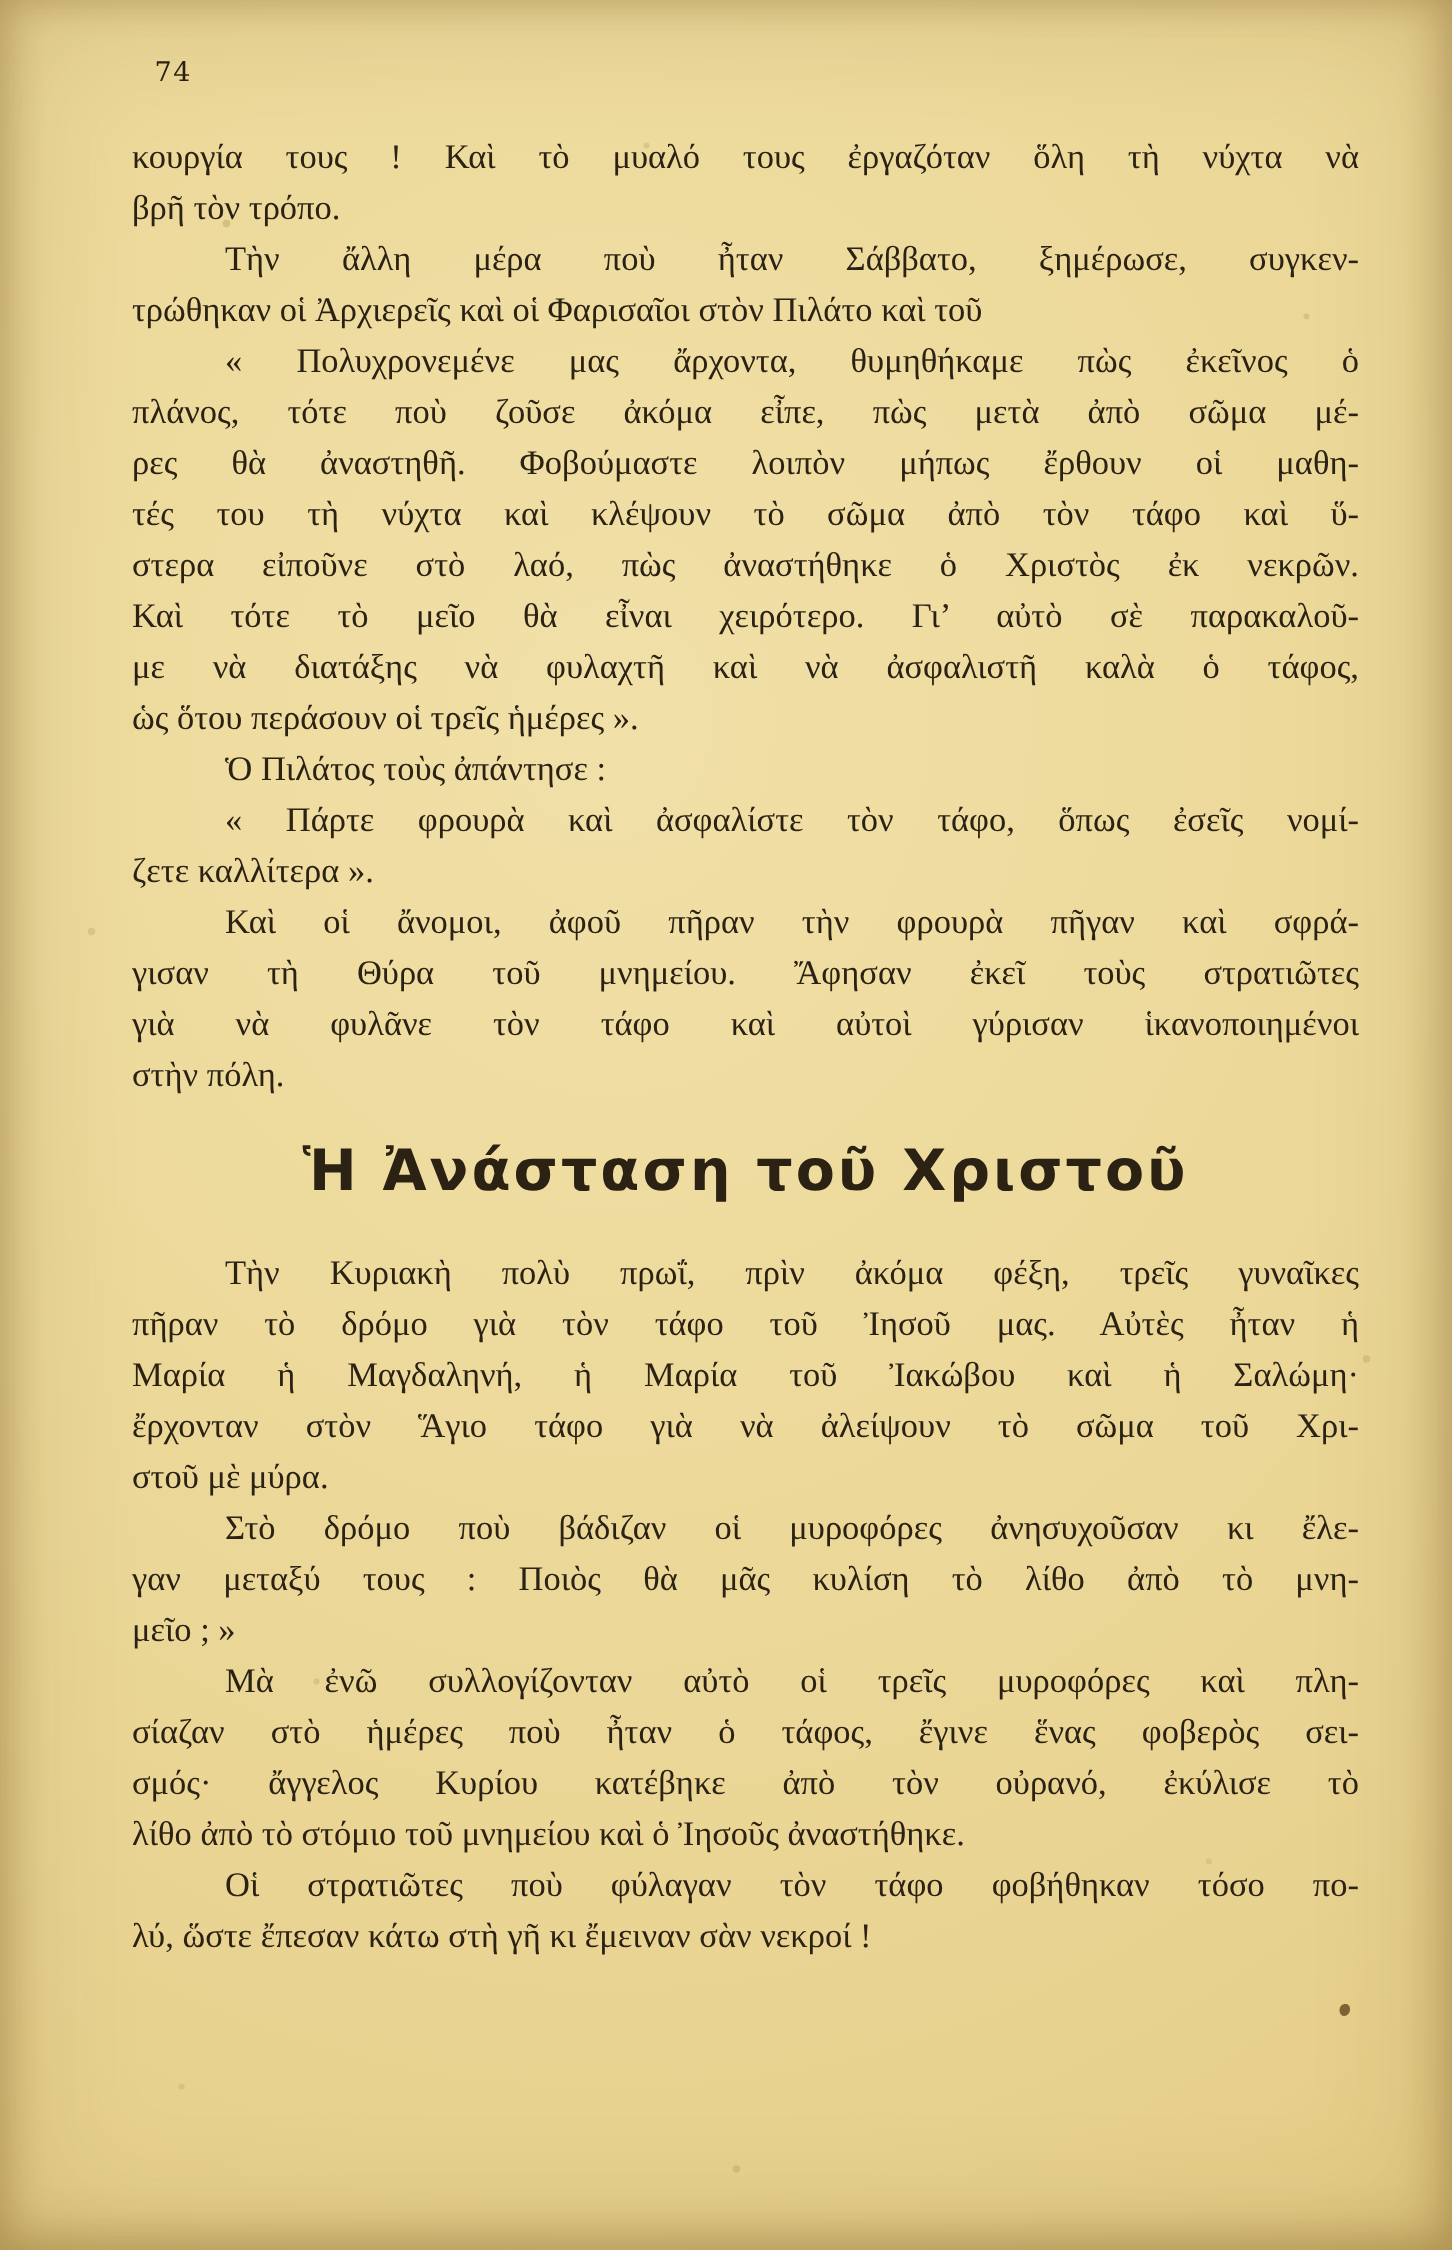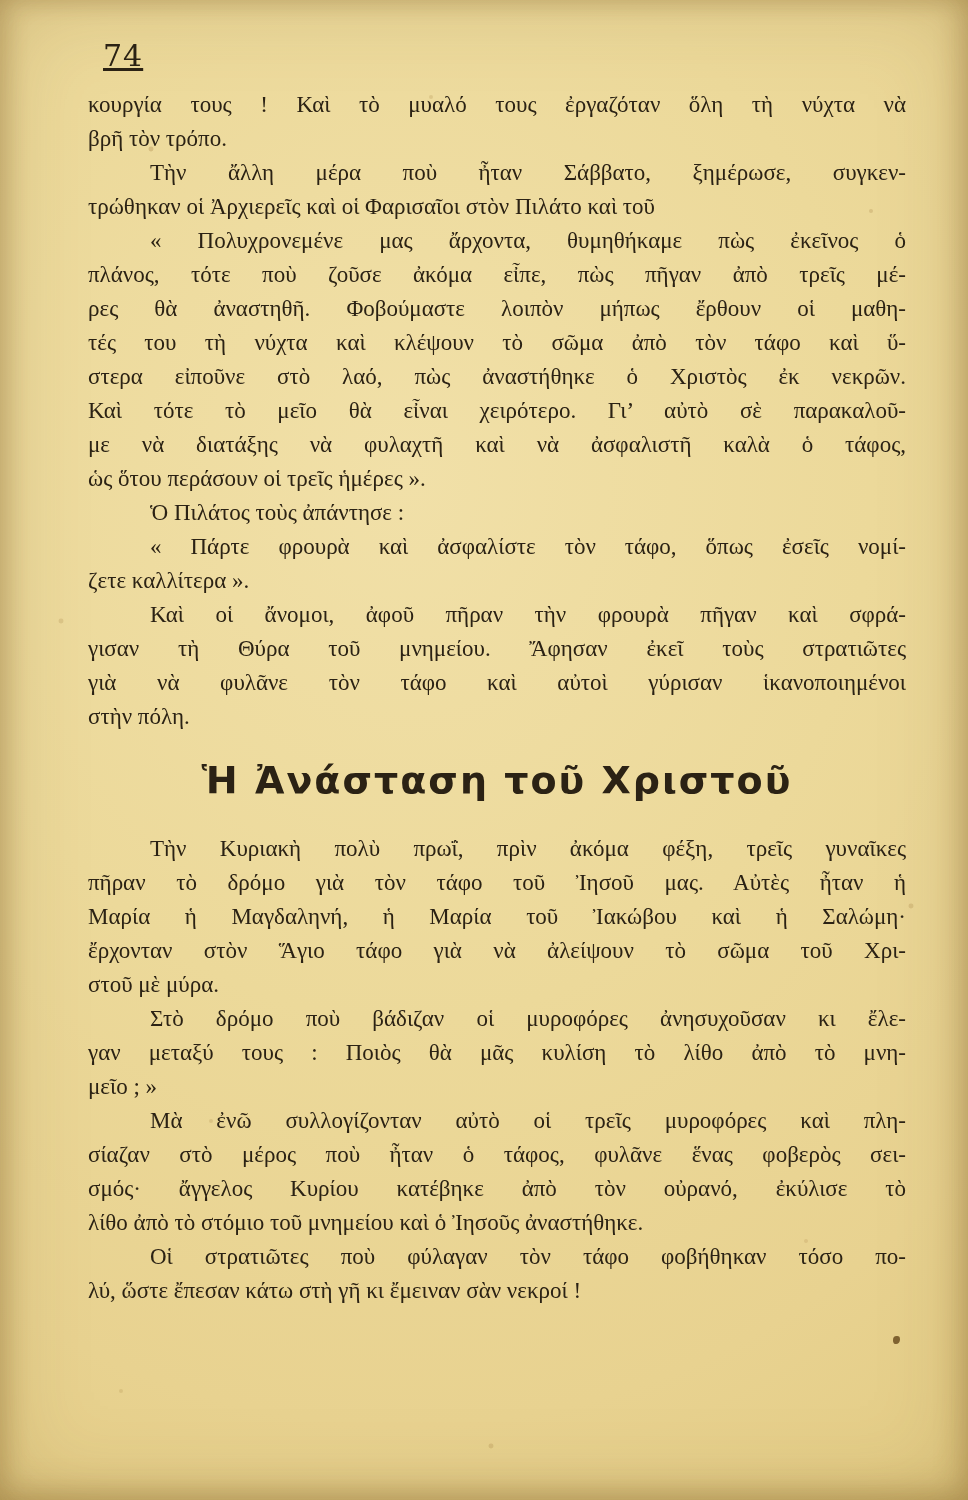--- a/index.html
+++ b/index.html
@@ -37,21 +37,21 @@
       120px 1390px 0 1px rgba(146, 104, 44, 0.16),
       805px 1240px 0 1px rgba(146, 104, 44, 0.15);
   }
   .speck {
     position: absolute; left: 893px; top: 1336px;
     width: 7px; height: 8px; border-radius: 50% 40% 55% 45%;
     background: #6d4f20; opacity: 0.85;
   }
   .page-number {
     position: absolute; left: 103px; top: 38px;
-    font-size: 30px; letter-spacing: 1px; text-decoration: underline;
+    font-size: 18px; letter-spacing: 1px;
   }
   .body-text {
     position: absolute; left: 88px; top: 88px; width: 818px;
     font-size: 23px; line-height: 34px;
   }
   .para { margin: 0; }
   .line {
     height: 34px;
     text-align: justify;
     text-align-last: justify;
@@ -82,21 +82,21 @@
       <div class="para">
         <div class="line">κουργία τους ! Καὶ τὸ μυαλό τους ἐργαζόταν ὅλη τὴ νύχτα νὰ</div>
         <div class="line">βρῆ τὸν τρόπο.</div>
       </div>
       <div class="para indent">
         <div class="line">Τὴν ἄλλη μέρα ποὺ ἦταν Σάββατο, ξημέρωσε, συγκεν-</div>
         <div class="line">τρώθηκαν οἱ Ἀρχιερεῖς καὶ οἱ Φαρισαῖοι στὸν Πιλάτο καὶ τοῦ</div>
       </div>
       <div class="para indent">
         <div class="line">« Πολυχρονεμένε μας ἄρχοντα, θυμηθήκαμε πὼς ἐκεῖνος ὁ</div>
-        <div class="line">πλάνος, τότε ποὺ ζοῦσε ἀκόμα εἶπε, πὼς πῆγαν ἀπὸ τρεῖς μέ-</div>
+        <div class="line">πλάνος, τότε ποὺ ζοῦσε ἀκόμα εἶπε, πὼς μετὰ ἀπὸ σῶμα μέ-</div>
         <div class="line">ρες θὰ ἀναστηθῆ. Φοβούμαστε λοιπὸν μήπως ἔρθουν οἱ μαθη-</div>
         <div class="line">τές του τὴ νύχτα καὶ κλέψουν τὸ σῶμα ἀπὸ τὸν τάφο καὶ ὕ-</div>
         <div class="line">στερα εἰποῦνε στὸ λαό, πὼς ἀναστήθηκε ὁ Χριστὸς ἐκ νεκρῶν.</div>
         <div class="line">Καὶ τότε τὸ μεῖο θὰ εἶναι χειρότερο. Γι’ αὐτὸ σὲ παρακαλοῦ-</div>
         <div class="line">με νὰ διατάξης νὰ φυλαχτῆ καὶ νὰ ἀσφαλιστῆ καλὰ ὁ τάφος,</div>
         <div class="line">ὡς ὅτου περάσουν οἱ τρεῖς ἡμέρες ».</div>
       </div>
       <div class="para indent">
         <div class="line">Ὁ Πιλάτος τοὺς ἀπάντησε :</div>
       </div>
@@ -118,21 +118,21 @@
         <div class="line">ἔρχονταν στὸν Ἅγιο τάφο γιὰ νὰ ἀλείψουν τὸ σῶμα τοῦ Χρι-</div>
         <div class="line">στοῦ μὲ μύρα.</div>
       </div>
       <div class="para indent">
         <div class="line">Στὸ δρόμο ποὺ βάδιζαν οἱ μυροφόρες ἀνησυχοῦσαν κι ἔλε-</div>
         <div class="line">γαν μεταξύ τους : Ποιὸς θὰ μᾶς κυλίση τὸ λίθο ἀπὸ τὸ μνη-</div>
         <div class="line">μεῖο ; »</div>
       </div>
       <div class="para indent">
         <div class="line">Μὰ ἐνῶ συλλογίζονταν αὐτὸ οἱ τρεῖς μυροφόρες καὶ πλη-</div>
-        <div class="line">σίαζαν στὸ μέρος ποὺ ἦταν ὁ τάφος, φυλᾶνε ἕνας φοβερὸς σει-</div>
+        <div class="line">σίαζαν στὸ ἡμέρες ποὺ ἦταν ὁ τάφος, ἔγινε ἕνας φοβερὸς σει-</div>
         <div class="line">σμός· ἄγγελος Κυρίου κατέβηκε ἀπὸ τὸν οὐρανό, ἐκύλισε τὸ</div>
         <div class="line">λίθο ἀπὸ τὸ στόμιο τοῦ μνημείου καὶ ὁ Ἰησοῦς ἀναστήθηκε.</div>
       </div>
       <div class="para indent">
         <div class="line">Οἱ στρατιῶτες ποὺ φύλαγαν τὸν τάφο φοβήθηκαν τόσο πο-</div>
         <div class="line">λύ, ὥστε ἔπεσαν κάτω στὴ γῆ κι ἔμειναν σὰν νεκροί !</div>
       </div>
     </div>
   <div class="speck"></div>
 </div>

